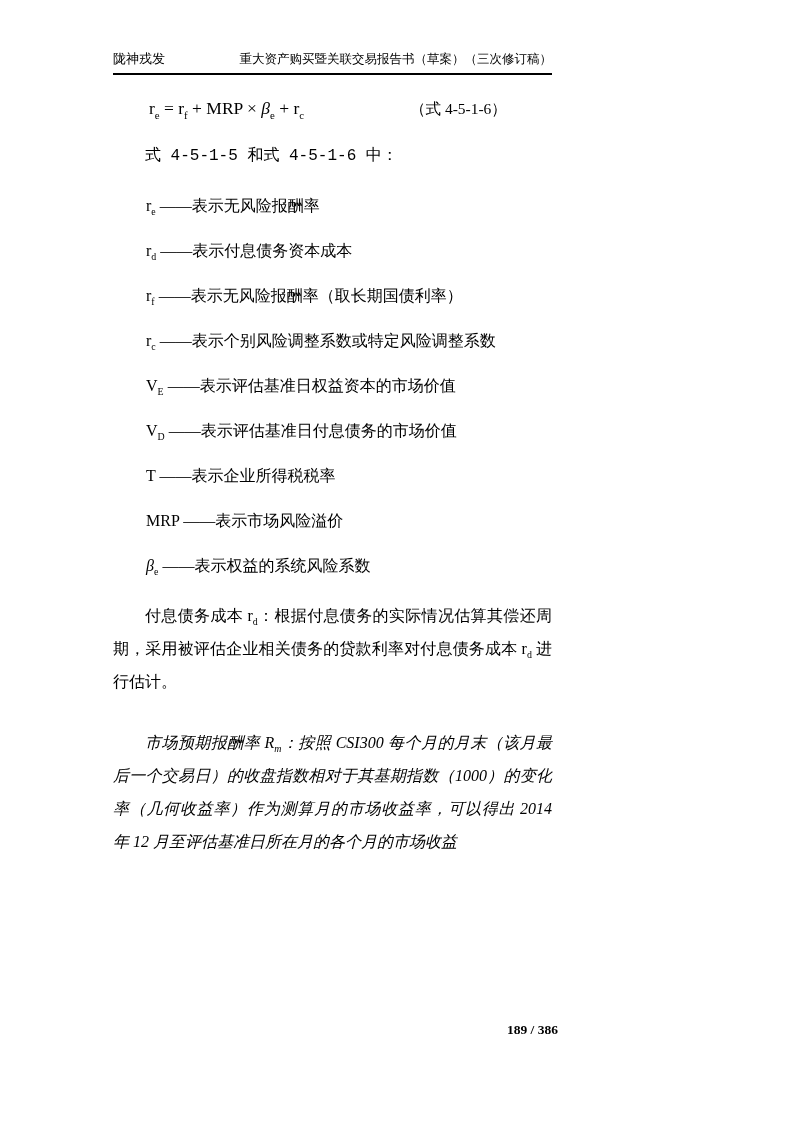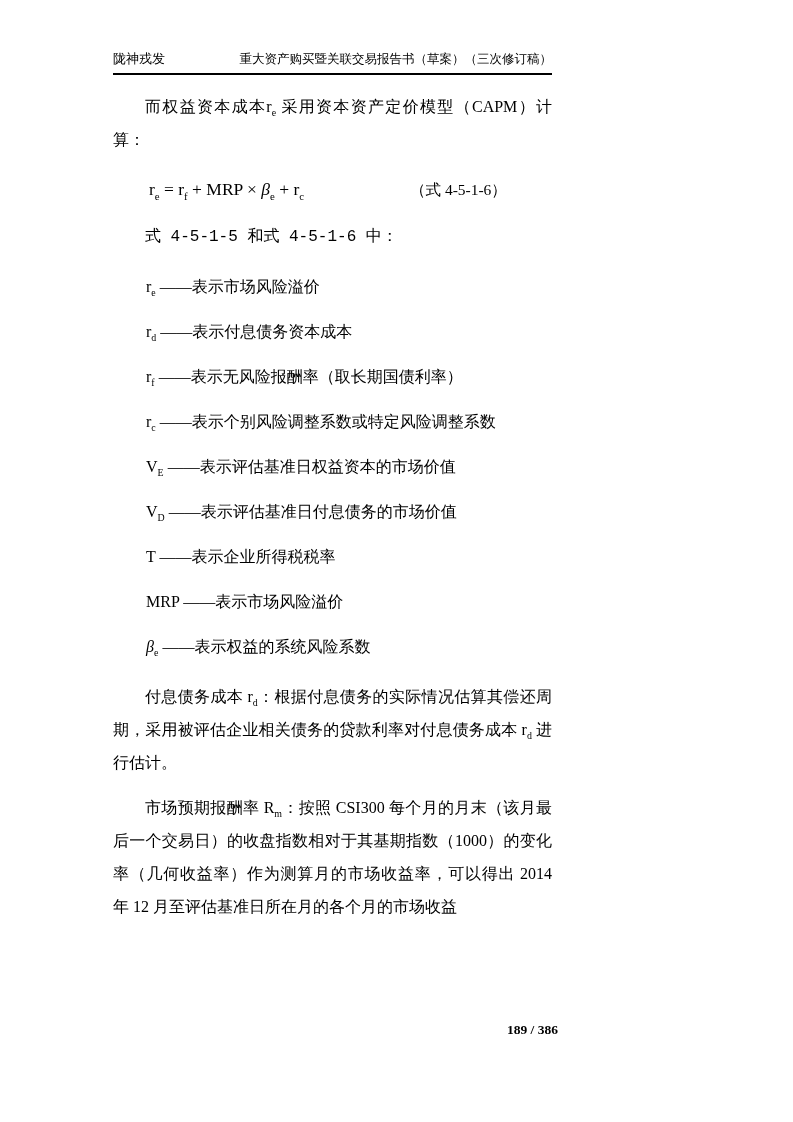--- a/index.html
+++ b/index.html
@@ -57,21 +57,21 @@
     padding-left: 33px;
   }
   .def-item {
     font-size: 16px;
     line-height: 22px;
     margin-bottom: 23px;
   }
   .def-item:last-child { margin-bottom: 0; }
   .para-debt { margin-top: 0; }
   .para-risk-free { margin-top: 24px; }
-  .para-market { margin-top: 12px; }
+  .para-market { margin-top: 28px; font-style: italic; }
   sub { font-size: 0.62em; line-height: 0; }
   .it { font-style: italic; }
   .page-number {
     position: absolute;
     top: 1022px;
     right: 102px;
     font-size: 13.5px;
     font-weight: bold;
   }
 </style>
@@ -79,31 +79,30 @@
 <body>
 
 <div class="page">
   <div class="content">
 
     <header class="page-header">
       <span class="header-left">陇神戎发</span>
       <span class="header-right">重大资产购买暨关联交易报告书（草案）（三次修订稿）</span>
     </header>
 
-    <p class="para indent para-first"><span>而权益资本成本</span><span>r</span><sub>e</sub><span> 采用资本资产定价模型（CAPM）计算：</span></p>
 
     <div class="formula-row">
       <span class="formula"><span>r</span><sub>e</sub><span> = r</span><sub>f</sub><span> + MRP × </span><span class="it">β</span><sub>e</sub><span> + r</span><sub>c</sub></span>
       <span class="formula-label">（式 4-5-1-6）</span>
     </div>
 
     <p class="para indent formula-intro">式 4-5-1-5 和式 4-5-1-6 中：</p>
 
     <div class="definitions">
-        <div class="def-item"><span>r</span><sub>e</sub><span> ——表示市场风险溢价</span></div>
+        <div class="def-item"><span>r</span><sub>e</sub><span> ——表示无风险报酬率</span></div>
         <div class="def-item"><span>r</span><sub>d</sub><span> ——表示付息债务资本成本</span></div>
         <div class="def-item"><span>r</span><sub>f</sub><span> ——表示无风险报酬率（取长期国债利率）</span></div>
         <div class="def-item"><span>r</span><sub>c</sub><span> ——表示个别风险调整系数或特定风险调整系数</span></div>
         <div class="def-item"><span>V</span><sub>E</sub><span> ——表示评估基准日权益资本的市场价值</span></div>
         <div class="def-item"><span>V</span><sub>D</sub><span> ——表示评估基准日付息债务的市场价值</span></div>
         <div class="def-item"><span>T ——表示企业所得税税率</span></div>
         <div class="def-item"><span>MRP ——表示市场风险溢价</span></div>
         <div class="def-item"><span class="it">β</span><sub>e</sub><span> ——表示权益的系统风险系数</span></div>
       </div>
 

